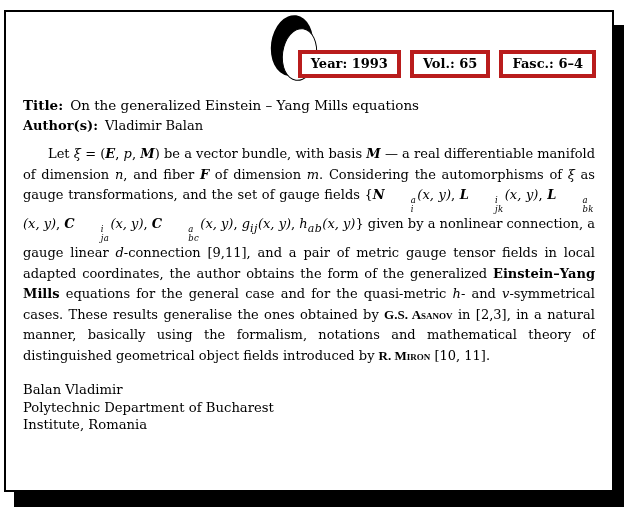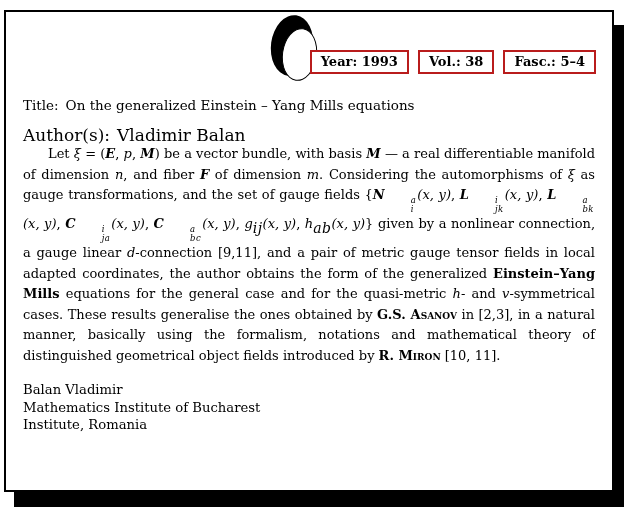--- a/index.html
+++ b/index.html
@@ -31,50 +31,50 @@
     width: 33px; height: 51px;
     background: #fff; border: 1px solid #000; border-radius: 50%;
     transform: rotate(8deg);
   }
   
   .badges {
     position: absolute; top: 38px; right: 16px;
     display: flex; gap: 9px;
   }
   .badge {
-    border: 2px solid #b91c1c;
+    border: 4px solid #b91c1c;
     background: #fff;
     padding: 2px 9px 3px 9px;
     font-weight: bold;
     font-size: 13px;
     white-space: nowrap;
   }
   
   .title-line  { position: absolute; left: 17px; right: 16px; top: 85px;  font-size: 13.5px; }
-  .author-line { position: absolute; left: 17px; right: 16px; top: 113px; font-size: 17px; }
-  .lbl { font-weight: normal; margin-right: 7px; }
+  .author-line { position: absolute; left: 17px; right: 16px; top: 106px; font-size: 13px; }
+  .lbl { font-weight: bold; margin-right: 7px; }
   .abstract {
     position: absolute; left: 17px; right: 17px; top: 132px;
     margin: 0;
     font-size: 13px;
     line-height: 20.5px;
     text-align: justify;
     text-indent: 25px;
   }
   .address {
     position: absolute; left: 17px; top: 369px;
     font-size: 13.2px;
     line-height: 17.5px;
   }
   
   .seg-i  { font-style: italic; }
   .seg-b  { font-weight: bold; }
   .seg-bi { font-weight: bold; font-style: italic; }
-  .seg-sc { font-weight: bold; font-variant: small-caps; }
-  .seg-sub { font-size: 14px; font-style: italic; vertical-align: -0.35em; letter-spacing: 0.5px; margin-top: 44px; }
+  .seg-sc { font-weight: bold; font-variant: small-caps; font-family: Liberation Serif, serif; }
+  .seg-sub { font-size: 11px; font-style: italic; vertical-align: -0.35em; letter-spacing: 0.5px; margin-top: 44px; }
   .supsub {
     display: inline-flex; flex-direction: column; align-items: flex-start;
     vertical-align: -0.5em;
     font-size: 8.5px; line-height: 1.05;
     font-style: italic;
     margin: 0 1px 0 1px;
     letter-spacing: 0.5px;
   }
 </style>
 </head>
@@ -85,24 +85,24 @@
   <div class="logo">
     <div class="moon-black"></div>
     <div class="moon-white"></div>
   </div>
 
   <div class="badges">
     <div class="badge">
       <span>Year: 1993</span>
     </div>
     <div class="badge">
-      <span>Vol.: 38</span>
+      <span>Vol.: 65</span>
     </div>
     <div class="badge">
-      <span>Fasc.: 5–4</span>
+      <span>Fasc.: 6–4</span>
     </div>
   </div>
 
   <div class="title-line">
     <span class="lbl">Title:</span><span>On the generalized Einstein – Yang Mills equations</span>
   </div>
 
   <div class="author-line">
     <span class="lbl">Author(s):</span><span>Vladimir Balan</span>
   </div>
@@ -119,17 +119,17 @@
       </span><span class="seg-i">(x, y)</span><span>, </span><span class="seg-bi">C</span><span class="supsub">
         <span>i</span>
         <span>ja</span>
       </span><span class="seg-i">(x, y)</span><span>, </span><span class="seg-bi">C</span><span class="supsub">
         <span>a</span>
         <span>bc</span>
       </span><span class="seg-i">(x, y)</span><span>, </span><span class="seg-i">g</span><span class="seg-sub">ij</span><span class="seg-i">(x, y)</span><span>, </span><span class="seg-i">h</span><span class="seg-sub">ab</span><span class="seg-i">(x, y)</span><span>} given by a nonlinear connection, a gauge linear </span><span class="seg-i">d</span><span>-connection [9,11], and a pair of metric gauge tensor fields in local adapted coordinates, the author obtains the form of the generalized </span><span class="seg-b">Einstein–Yang Mills</span><span> equations for the general case and for the quasi-metric </span><span class="seg-i">h</span><span>- and </span><span class="seg-i">v</span><span>-symmetrical cases. These results generalise the ones obtained by </span><span class="seg-sc">G.S. Asanov</span><span> in [2,3], in a natural manner, basically using the formalism, notations and mathematical theory of distinguished geometrical object fields introduced by </span><span class="seg-sc">R. Miron</span><span> [10, 11].</span></p>
 
   <div class="address">
     <div>Balan Vladimir</div>
-    <div>Mathematics Institute of Bucharest</div>
+    <div>Polytechnic Department of Bucharest</div>
     <div>Institute, Romania</div>
   </div>
 
 </div>
 
 </body></html>

